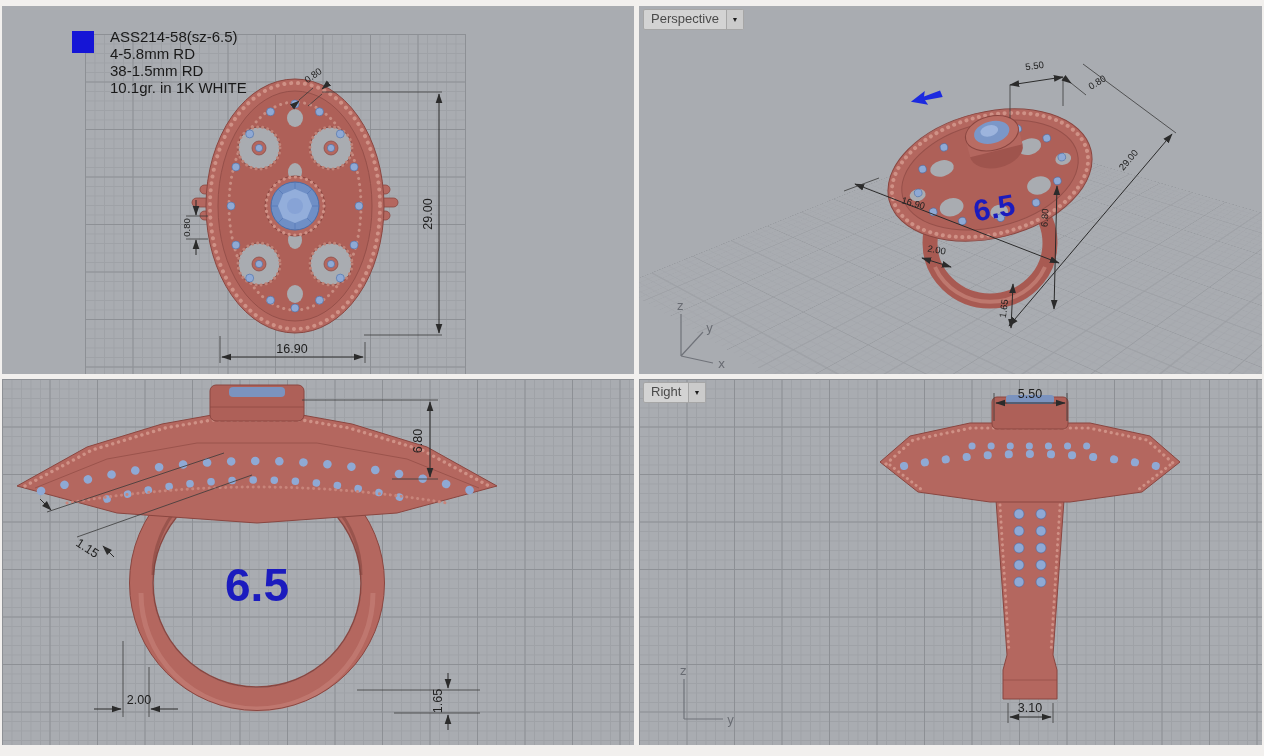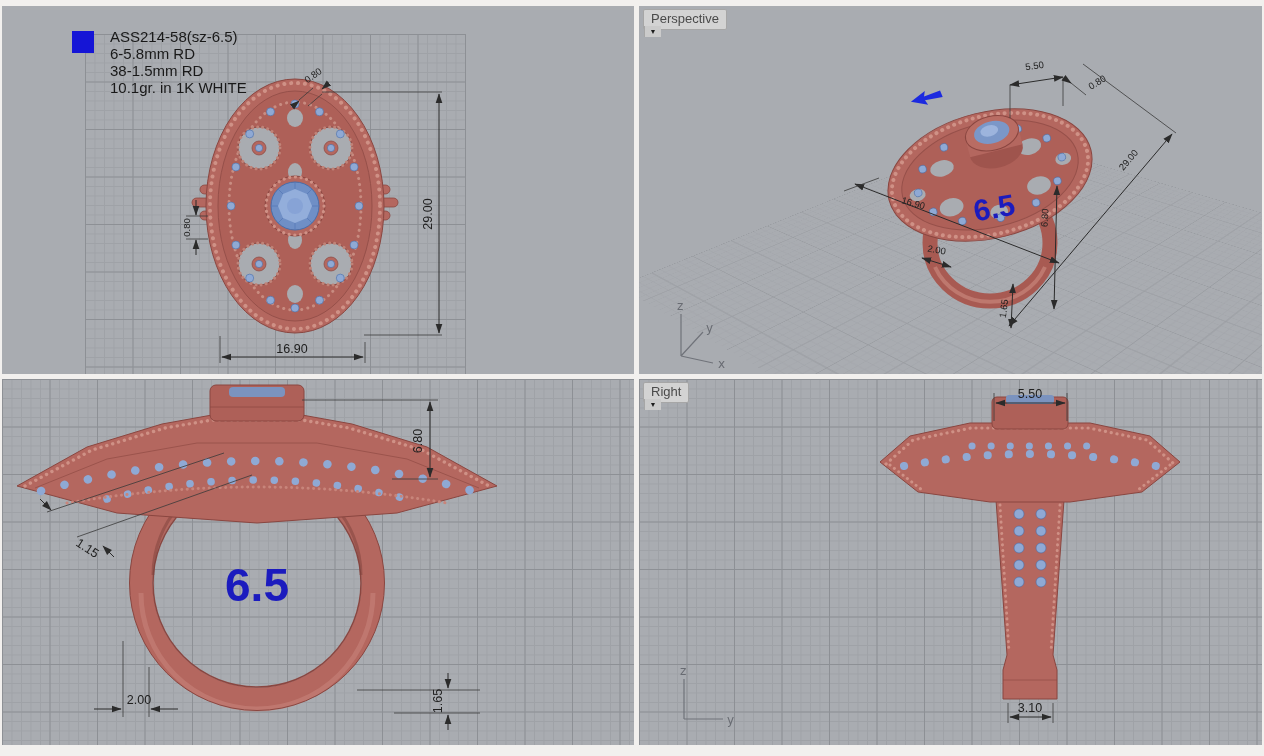--- a/index.html
+++ b/index.html
@@ -17,21 +17,21 @@
       linear-gradient(to right,#9fa2a7 1px,transparent 1px),
       linear-gradient(to bottom,#9fa2a7 1px,transparent 1px);
     background-size:47.5px 47.5px,47.5px 47.5px,9.5px 9.5px,9.5px 9.5px;}
   .grid-full{inset:0;}
   .persp-grid-wrap{position:absolute;inset:0;overflow:hidden;}
   .persp-grid{position:absolute;left:60px;top:10px;width:780px;height:560px;opacity:.55;
     transform:perspective(950px) rotateX(60deg) rotateZ(38deg);}
   .vp svg{position:absolute;left:0;top:0;}
   .vp-tab{position:absolute;left:4px;top:3px;display:flex;align-items:stretch;height:19px;
     background:#d3d3d3;border:1px solid #a6a6a6;border-radius:2px;font-size:13px;color:#4a4a4a;
-    z-index:6;cursor:default;flex-direction:column;}
+    z-index:6;cursor:default;}
   .vp-tab-name{padding:1px 7px 0 7px;}
   .vp-tab-btn{width:16px;border-left:1px solid #a6a6a6;display:flex;align-items:center;
     justify-content:center;font-size:10px;color:#1d1d1d;background:#cbcbcb;}
   .annotation{position:absolute;left:70px;top:22px;display:flex;gap:16px;z-index:5;}
   .swatch{width:22px;height:22px;background:#1515d6;margin-top:3px;flex:0 0 auto;}
   .ann-lines{font-size:15px;line-height:17px;color:#191919;white-space:nowrap;}
   text.dim{font-size:12.5px;fill:#202020;font-family:"Liberation Sans",sans-serif;}
   text.dim-s{font-size:9.5px;fill:#202020;font-family:"Liberation Sans",sans-serif;}
   text.axis{font-size:12px;fill:#686b72;font-family:"DejaVu Sans",sans-serif;}
   text.size-big{font-size:46px;font-weight:bold;fill:#1b1bbe;font-family:"Liberation Sans",sans-serif;}
@@ -53,21 +53,21 @@
     </defs>
   </svg>
 
   <div class="vp vp-top">
     <div class="grid" style="left:83px;top:28px;width:381px;height:340px;"></div>
 
     <div class="annotation">
       <div class="swatch"></div>
       <div class="ann-lines">
         <div>ASS214-58(sz-6.5)</div>
-        <div>6-5.8mm RD</div>
+        <div>4-5.8mm RD</div>
         <div>38-1.5mm RD</div>
         <div>10.1gr. in 1K WHITE</div>
       </div>
     </div>
 
     <svg width="632" height="368">
 
       <g transform="translate(293,200)">
         <g>
           <rect x="-95" y="-21" width="36" height="9" rx="4.5" fill="#b4675f" stroke="#8a4640" stroke-width="0.8"></rect>

